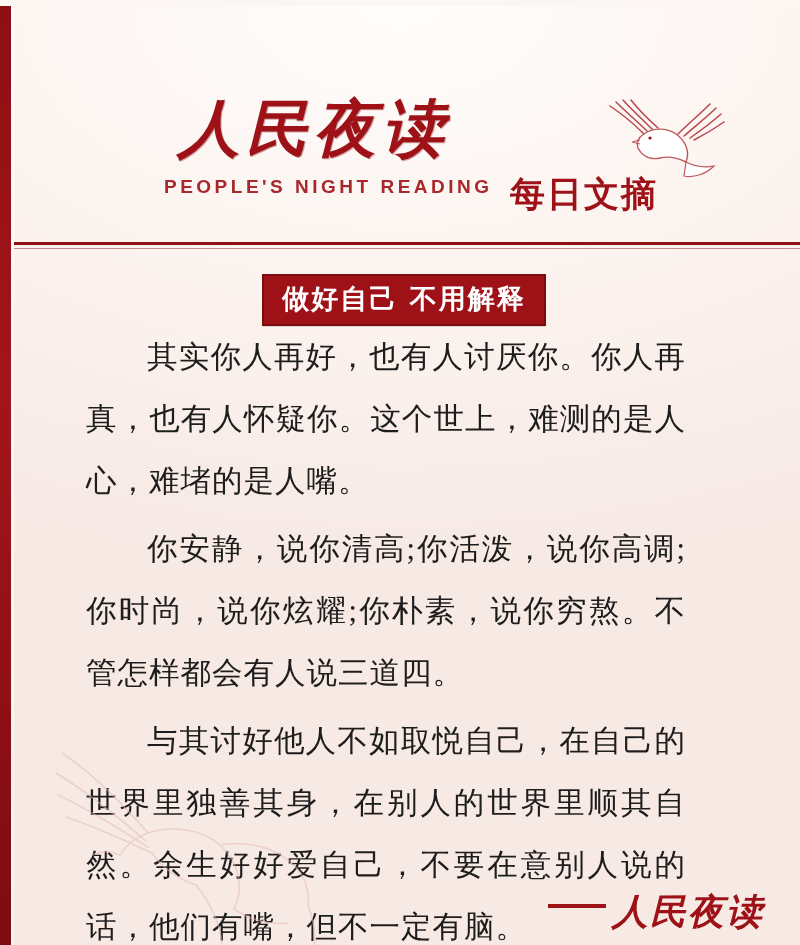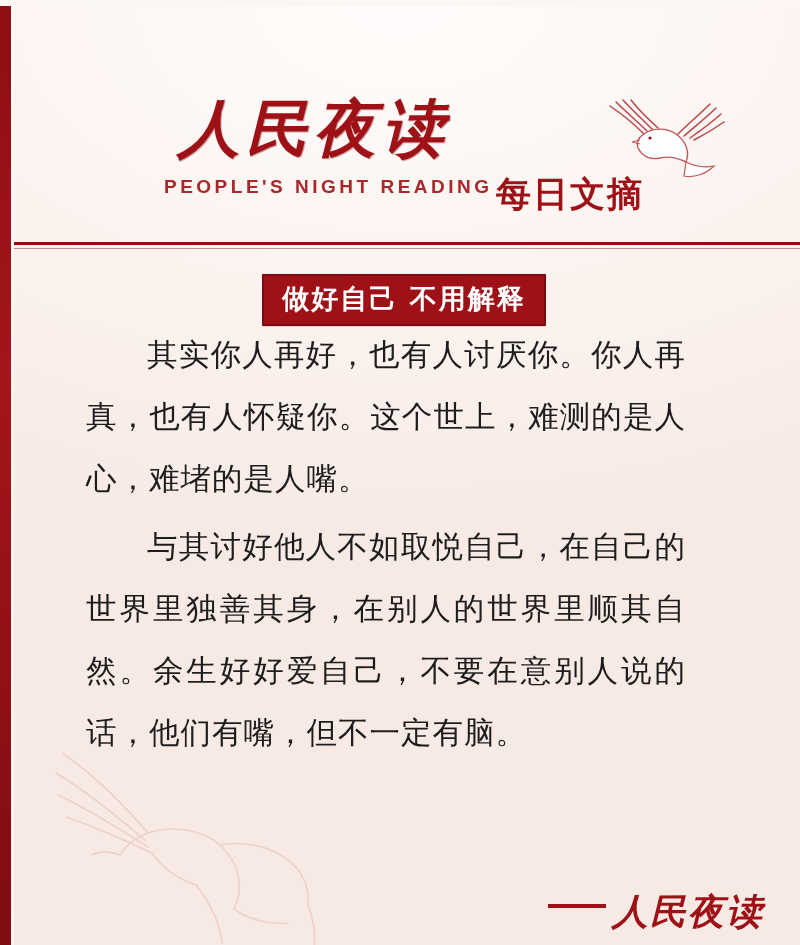--- a/index.html
+++ b/index.html
@@ -71,21 +71,21 @@
     font-family: "Liberation Sans", sans-serif;
     font-size: 19px;
     letter-spacing: 3.5px;
     color: #a8282c;
     font-weight: 600;
     white-space: nowrap;
   }
 
   .sub-badge {
     position: absolute;
-    left: 482px;
+    left: 496px;
     top: 165px;
     font-family: "DejaVu Serif", serif;
     font-size: 35px;
     font-weight: 700;
     color: #9d1117;
     letter-spacing: 2px;
     white-space: nowrap;
     text-align: right;
   }
 
@@ -139,21 +139,21 @@
   }
 
   
   .body {
     position: absolute;
     top: 320px;
     left: 86px;
     width: 600px;
   }
   .para {
-    font-family: Liberation Mono, monospace;
+    font-family: Liberation Serif, serif;
     font-size: 30.5px;
     line-height: 62px;
     color: #1d1d1d;
     text-indent: 2em;
     letter-spacing: 1px;
     text-align: justify;
     margin: 0 0 6px 0;
   }
 
   
@@ -230,20 +230,21 @@
 
   <div class="rule-thick"></div>
   <div class="rule-thin"></div>
 
   <div class="title-banner">
     <span>做好自己 不用解释</span>
   </div>
 
   <div class="body">
     <p class="para">其实你人再好，也有人讨厌你。你人再真，也有人怀疑你。这个世上，难测的是人心，难堵的是人嘴。</p>
+    <p class="para">你安静，说你清高;你活泼，说你高调;你时尚，说你炫耀;你朴素，说你穷熬。不管怎样都会有人说三道四。</p>
     <p class="para">与其讨好他人不如取悦自己，在自己的世界里独善其身，在别人的世界里顺其自然。余生好好爱自己，不要在意别人说的话，他们有嘴，但不一定有脑。</p>
   </div>
 
   <svg class="dove-bottom" viewBox="0 0 290 220">
     <g fill="none" stroke="#e3b9b0" stroke-width="1.6" stroke-linecap="round">
       <path d="M10 20 C40 40 70 70 96 100"></path>
       <path d="M4 40 C34 58 66 84 94 108"></path>
       <path d="M6 62 C36 76 68 96 96 114"></path>
       <path d="M14 84 C44 94 74 108 100 120"></path>
       <path d="M96 100 C120 92 150 96 168 112 C188 130 192 156 182 176"></path>

